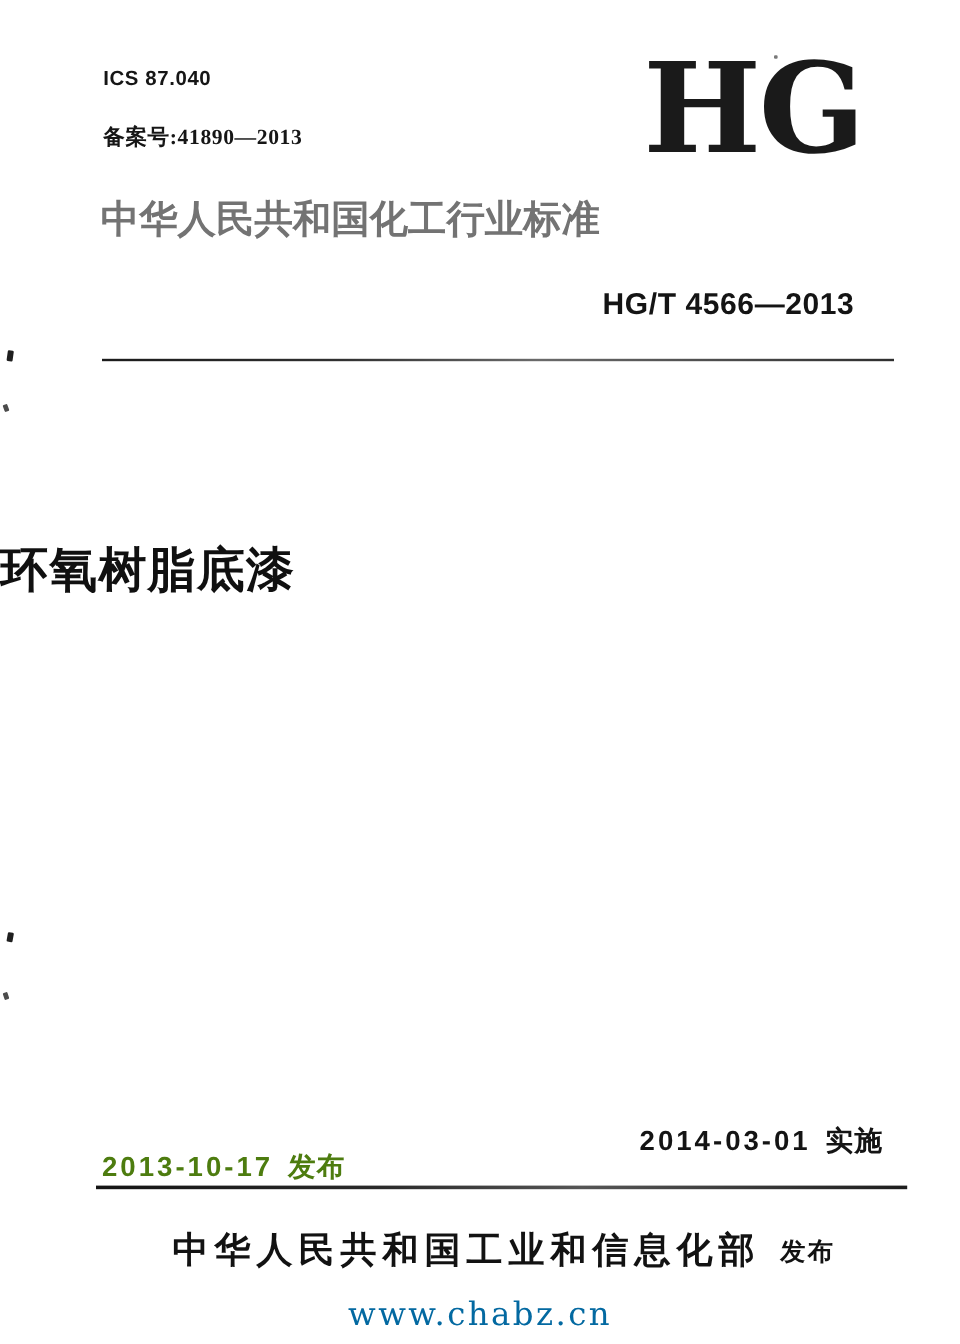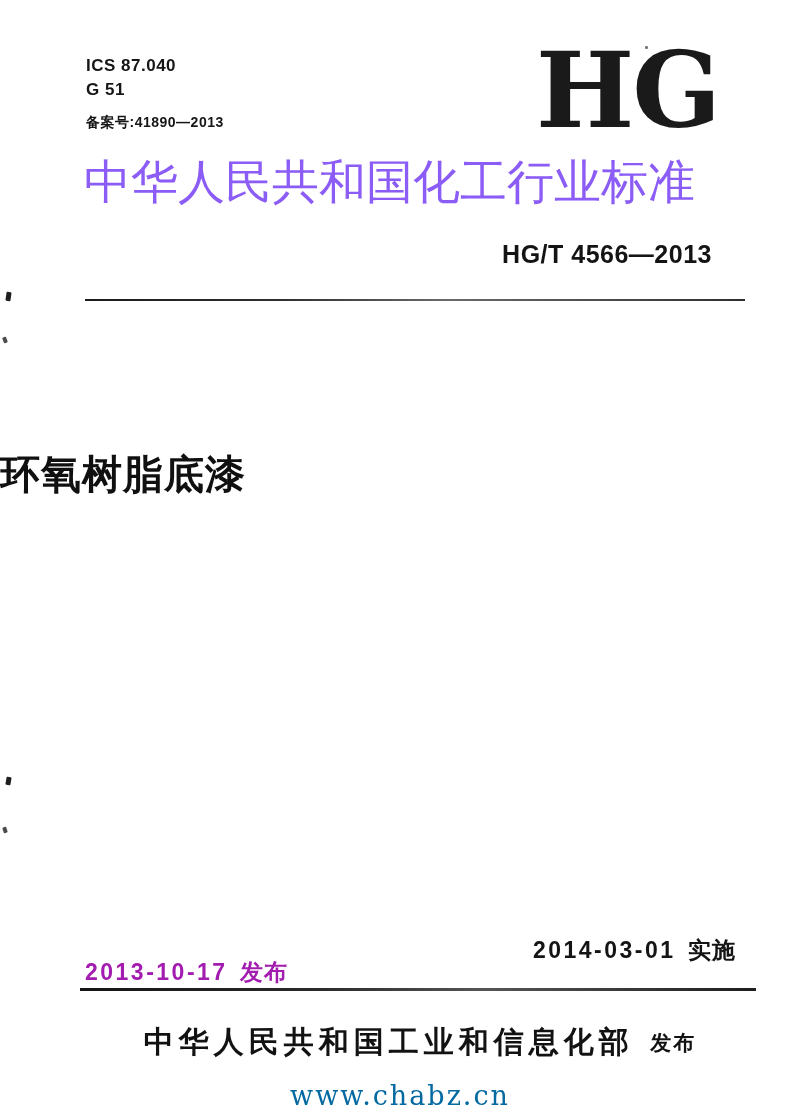--- a/index.html
+++ b/index.html
@@ -21,47 +21,48 @@
     position: absolute;
     left: 86px;
     top: 54px;
     font-weight: bold;
     font-size: 17px;
     line-height: 24px;
     letter-spacing: 0.5px;
     color: #161616;
   }
   .meta-record {
-    margin-top: 8px;
-    font-size: 14px;
+    margin-top: 24px;
+    font-size: 18px;
+    font-family: Liberation Serif, serif;
   }
   
   .hg-logo {
     position: absolute;
     left: 536px;
     top: 36px;
     font-family: "DejaVu Serif", "Liberation Serif", serif;
     font-weight: bold;
     font-size: 104px;
     line-height: 1.05;
     letter-spacing: -2px;
     color: #1a1a1a;
   }
   
   .std-title {
     position: absolute;
     left: 84px;
     top: 152px;
     width: 662px;
-    font-weight: normal;
-    font-size: 47px;
+    font-weight: bold;
+    font-size: 32px;
     line-height: 60px;
     white-space: nowrap;
     letter-spacing: 0px;
-    color: #8b5cf6;
+    color: #737373;
     text-align: justify;
   }
   
   .std-no {
     position: absolute;
     right: 88px;
     top: 240px;
     font-weight: bold;
     font-size: 25px;
     letter-spacing: 0.5px;
@@ -100,21 +101,21 @@
     letter-spacing: 0.5px;
     color: #181818;
   }
   
   .date-issue {
     position: absolute;
     left: 85px;
     top: 957px;
     font-weight: bold;
     font-size: 23px;
-    color: #a21caf;
+    color: #4d7c0f;
   }
   .date-impl {
     position: absolute;
     right: 64px;
     top: 935px;
     font-weight: bold;
     font-size: 23px;
     color: #141414;
   }
   .date-num {
@@ -179,21 +180,20 @@
   .speck-4 { left: 3px; top: 827px; width: 4px; height: 6px; transform: rotate(-18deg); opacity: .8; }
   .speck-5 { left: 645px; top: 46px; width: 3px; height: 3px; opacity: .6; }
 </style>
 </head>
 <body>
 
 <div id="page">
 
   <div class="meta-block">
     <div>ICS 87.040</div>
-    <div>G 51</div>
     <div class="meta-record">备案号:41890—2013</div>
   </div>
 
   <div class="hg-logo">HG</div>
 
   <div class="std-title">中华人民共和国化工行业标准</div>
 
   <div class="std-no">HG/T 4566—2013</div>
 
   <div class="rule-top"></div>

